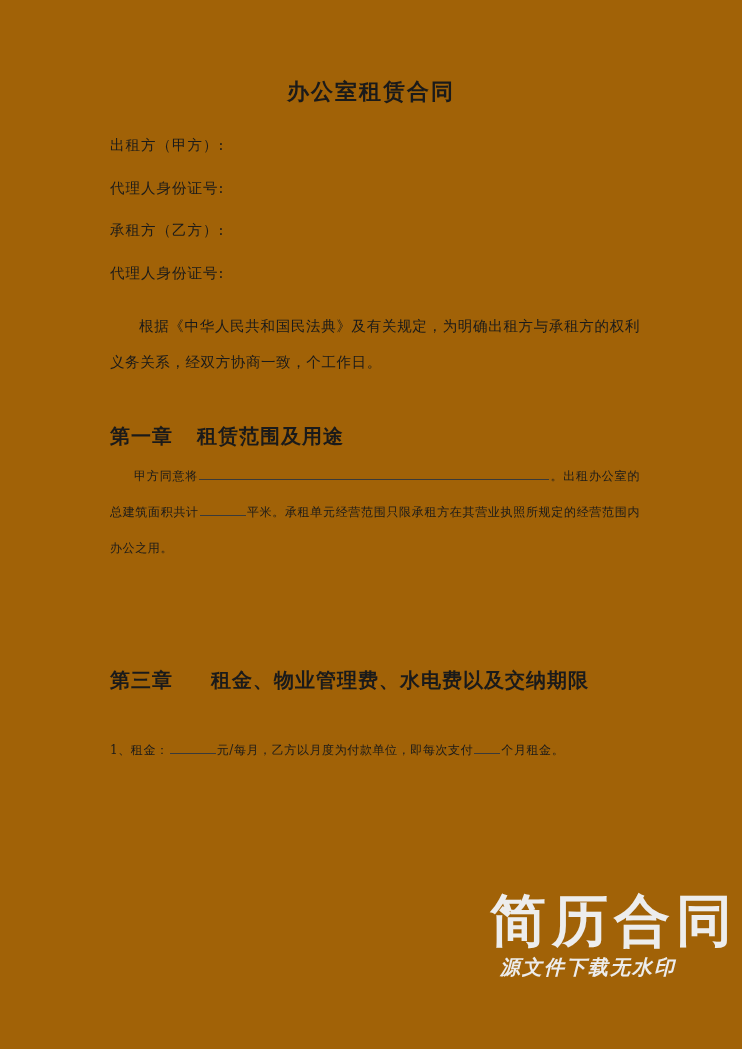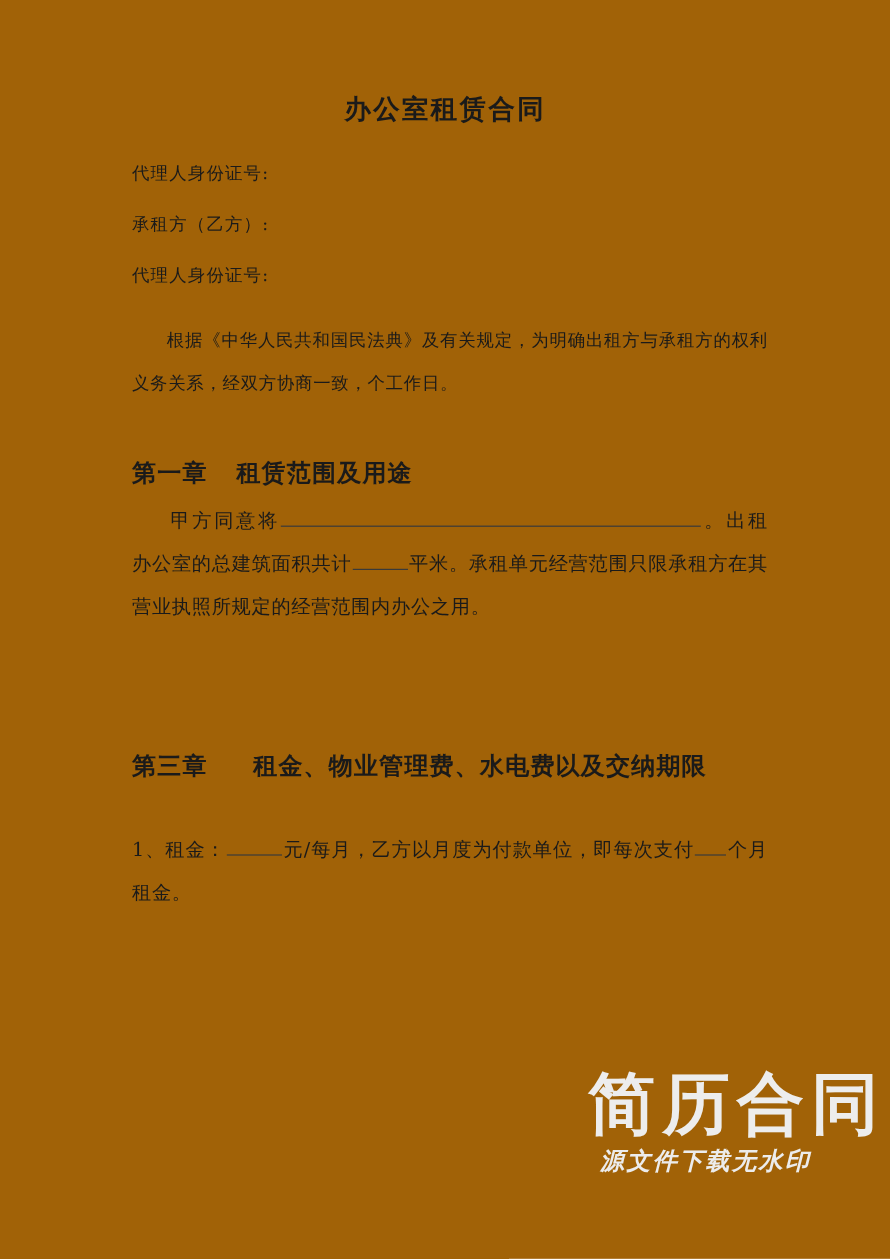--- a/index.html
+++ b/index.html
@@ -103,21 +103,21 @@
     font-size: 20px;
     font-weight: bold;
     letter-spacing: 1px;
     margin: 0;
     line-height: 1;
   }
   .chapter .ch-gap { display: inline-block; width: 1.2em; }
   .chapter .ch-gap-wide { display: inline-block; width: 1.9em; }
 
   .para {
-    font-size: 16px;
+    font-size: 12px;
     line-height: 36px;
     margin: 0;
     letter-spacing: 0.6px;
     text-align: justify;
     width: 530px;
   }
   .para.indent { text-indent: 2em; }
 
   .subhead {
     font-size: 14.5px;
@@ -155,20 +155,21 @@
   <div class="watermark">
     <div class="wm-logo">简历合同</div>
     <div class="wm-sub">源文件下载无水印</div>
   </div>
 
   <div class="content">
 
     <h1 class="doc-title">办公室租赁合同</h1>
 
     <div class="party-block">
+      <p class="party-line">出租方（甲方）:</p>
       <p class="party-line">代理人身份证号:</p>
       <p class="party-line">承租方（乙方）:</p>
       <p class="party-line">代理人身份证号:</p>
     </div>
 
     <p class="preamble">根据《中华人民共和国民法典》及有关规定，为明确出租方与承租方的权利义务关系，经双方协商一致，个工作日。</p>
 
     <div class="sp-1"></div>
 
     <p class="chapter"><span>第一章</span><span class="ch-gap"></span><span>租赁范围及用途</span></p>

